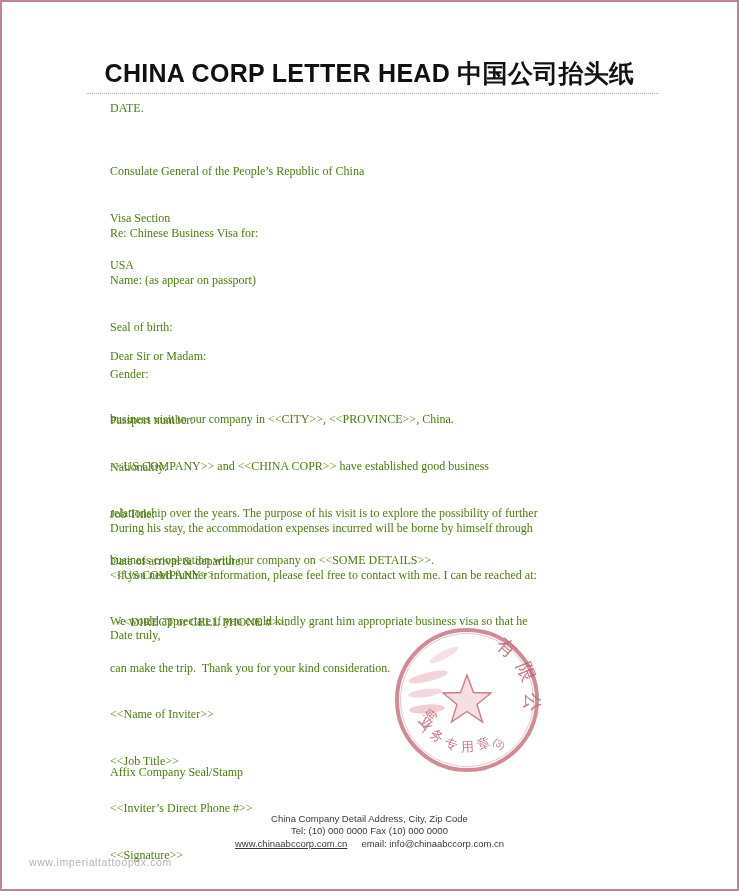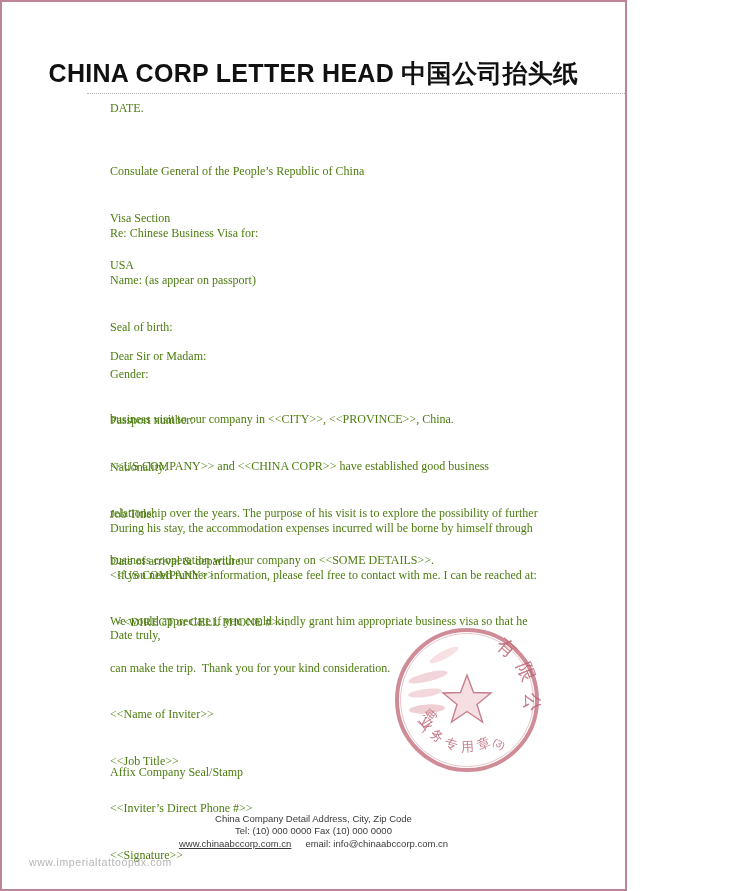--- a/index.html
+++ b/index.html
@@ -1,18 +1,18 @@
 <!DOCTYPE html>
 <html><head>
 <meta charset="utf-8">
 <style>
   html, body { margin: 0; padding: 0; background: #ffffff; }
   .page {
     position: relative;
-    width: 627px;
+    width: 739px;
     height: 891px;
     box-sizing: border-box;
     background: #ffffff;
     border: 2px solid #bd8398;
     overflow: hidden;
     font-family: "Liberation Serif", serif;
   }
   .abs { position: absolute; }
   .hdr {
     left: 0; right: 0; top: 55px;

